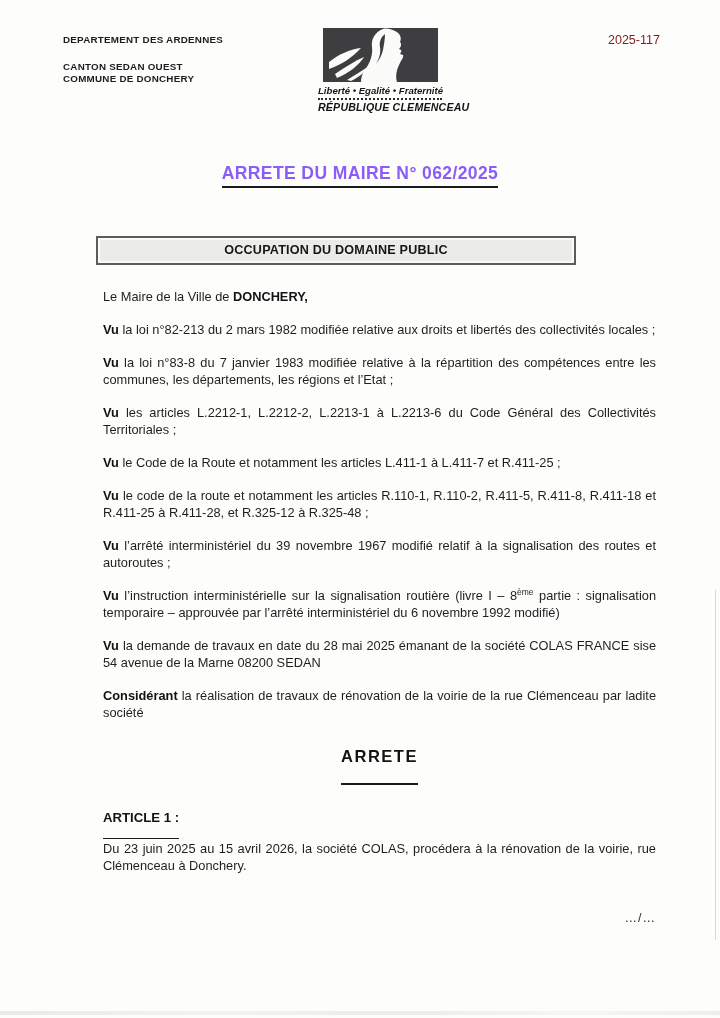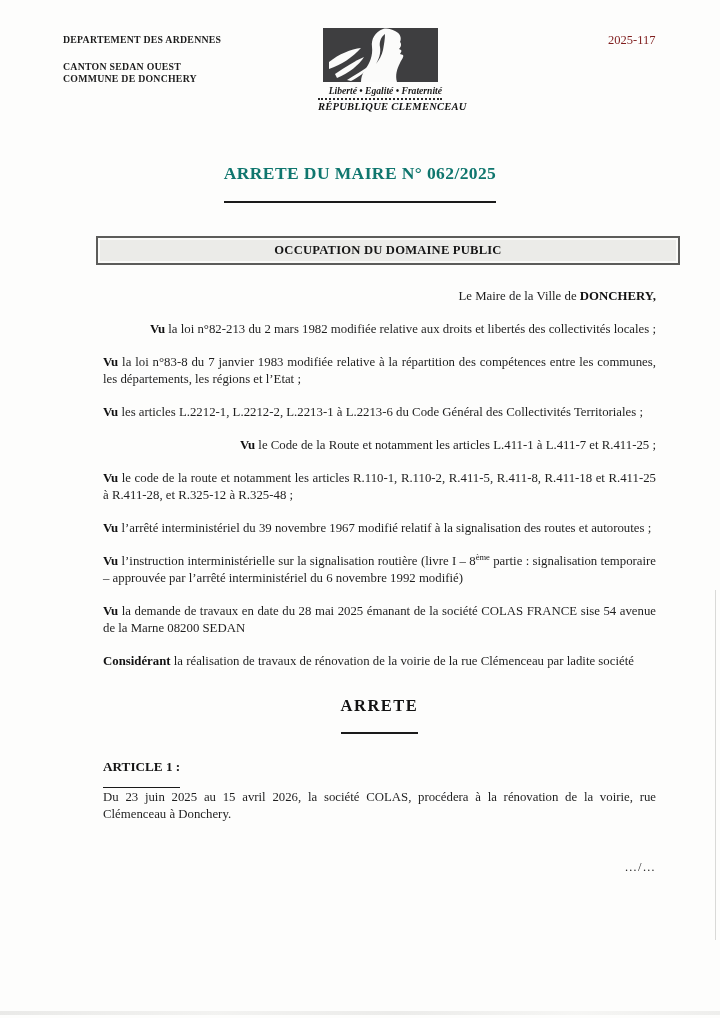--- a/index.html
+++ b/index.html
@@ -1,21 +1,21 @@
 <!DOCTYPE html>
 <html lang="fr"><head>
 <meta charset="utf-8">
 <style>
   * { margin:0; padding:0; box-sizing:border-box; }
   html,body { background:#ffffff; }
   .page {
     position:relative;
     width:720px; height:1018px;
     background:#fdfdfc;
-    font-family:Liberation Serif, serif;
+    font-family:Liberation Sans, sans-serif;
     color:#222;
     overflow:hidden;
   }
 
   
   .hdr-left {
     position:absolute; left:63px; top:34px;
     font-weight:bold; font-size:9.8px; letter-spacing:.25px; color:#1c1c1c;
   }
   .hdr-left .dept { margin-bottom:14px; }
@@ -45,46 +45,46 @@
     letter-spacing:.2px; white-space:nowrap;
   }
 
   
   .doc-title {
     position:absolute; top:163px; left:0; width:100%;
     text-align:center;
   }
   .doc-title span {
     display:inline-block;
-    font-size:17.5px; font-weight:bold; color:#0f766e;
+    font-size:17.5px; font-weight:bold; color:#8b5cf6;
     letter-spacing:.4px;
-    border-bottom:2px solid #1a1a1a; padding-bottom:17px;
+    border-bottom:2px solid #1a1a1a; padding-bottom:2px;
   }
 
   
   .subject-box {
-    position:absolute; left:96px; top:236px; width:584px;
+    position:absolute; left:96px; top:236px; width:480px;
     border:2px solid #5c5c5a;
     background:#ebebe8;
     box-shadow:inset 0 0 0 2px #fafaf8;
     padding:4px 6px 5px 6px;
     text-align:center;
   }
   .subject-box div {
     font-size:12.6px; font-weight:bold; color:#161616; line-height:16px;
     letter-spacing:.2px;
   }
 
   
   .body-text {
     position:absolute; left:103px; top:288px; width:553px;
     font-size:12.8px; line-height:17px; color:#1f1f1f;
   }
   .body-text p { margin:0 0 16px 0; text-align:justify; }
-  .body-text p.single { text-align:right;margin-left:34px; }
+  .body-text p.single { text-align:left; }
   b.lbl { color:#121212; }
   sup { font-size:8.5px; line-height:0; }
 
   .decision-heading {
     margin-top:27px; margin-bottom:24px;
     text-align:center;
   }
   .decision-heading span {
     display:inline-block;
     font-size:16.5px; font-weight:bold; color:#131313; letter-spacing:1.5px;

